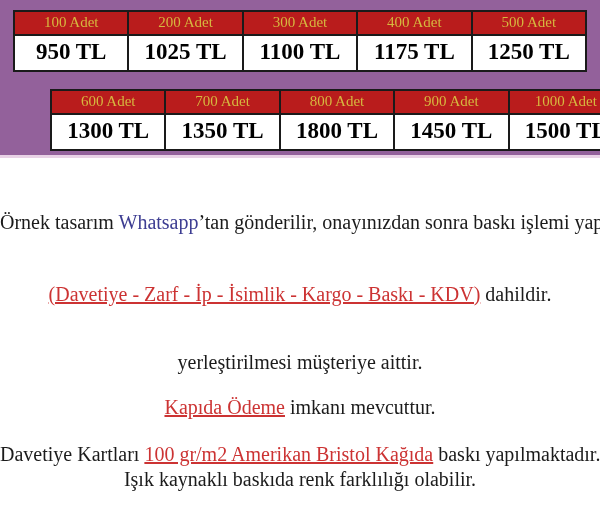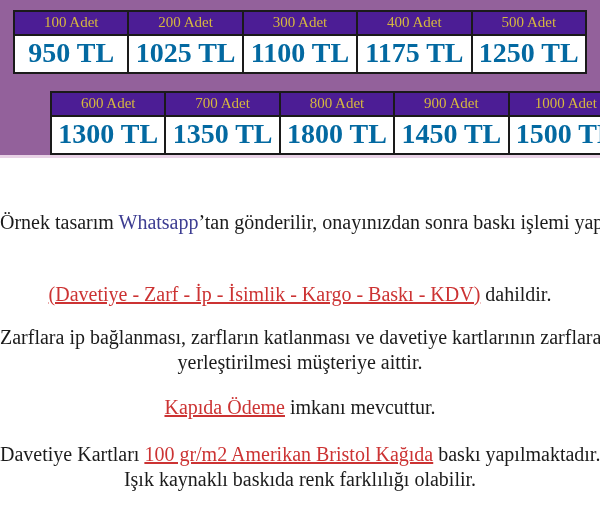--- a/index.html
+++ b/index.html
@@ -31,32 +31,32 @@
     margin-left: 37px;
   }
   .price-table th,
   .price-table td {
     border: 2px solid #1a1a1a;
     text-align: center;
     vertical-align: middle;
     overflow: hidden;
   }
   .price-table th {
-    background: #4c1d95;
+    background: #b91c1c;
     color: #d6b83f;
     font-weight: normal;
     font-size: 15px;
     height: 19px;
     padding: 1px 0 2px 0;
   }
   .price-table td {
     background: #ffffff;
-    color: #0369a1;
+    color: #000000;
     font-weight: bold;
-    font-size: 28px;
+    font-size: 23px;
     height: 30px;
     padding: 1px 0 3px 0;
   }
 
   
   .notes {
     padding-top: 52px;
     text-align: center;
     color: #1b1b1b;
     font-size: 20px;
@@ -120,21 +120,21 @@
   <p class="note">
     <span class="line"><span>Örnek tasarım </span><span class="blue">Whatsapp</span><span>’tan gönderilir, onayınızdan sonra baskı işlemi yapılır.</span></span>
   </p>
 
   <p class="note mt-22">
     <br>
     <span class="line"><span class="red">(Davetiye - Zarf - İp - İsimlik - Kargo - Baskı - KDV)</span><span> dahildir.</span></span>
   </p>
 
   <p class="note mt-18">
-    <span class="line">Zarflara ip bağlanması, zarfların katlanması ve davetiye kartlarının zarflara</span><br>
+    <br>
     <span class="line">yerleştirilmesi müşteriye aittir.</span>
   </p>
 
   <p class="note mt-20">
     <span class="line"><span class="red">Kapıda Ödeme</span><span> imkanı mevcuttur.</span></span>
   </p>
 
   <p class="note mt-22">
     <span class="line"><span>Davetiye Kartları </span><span class="red">100 gr/m2 Amerikan Bristol Kağıda</span><span> baskı yapılmaktadır.</span></span><br>
     <span class="line">Işık kaynaklı baskıda renk farklılığı olabilir.</span>

